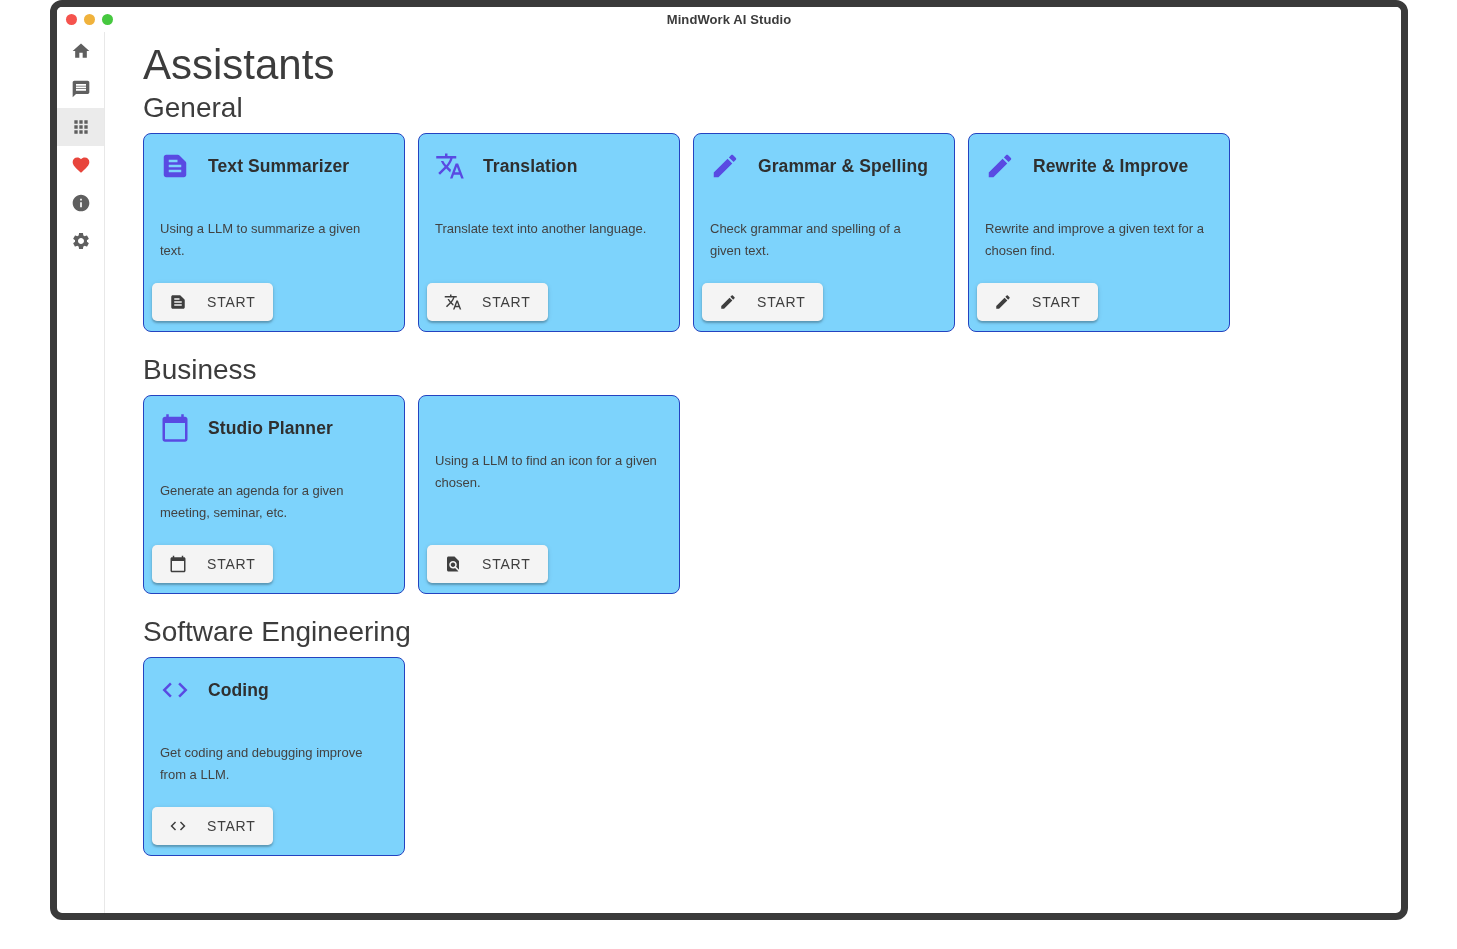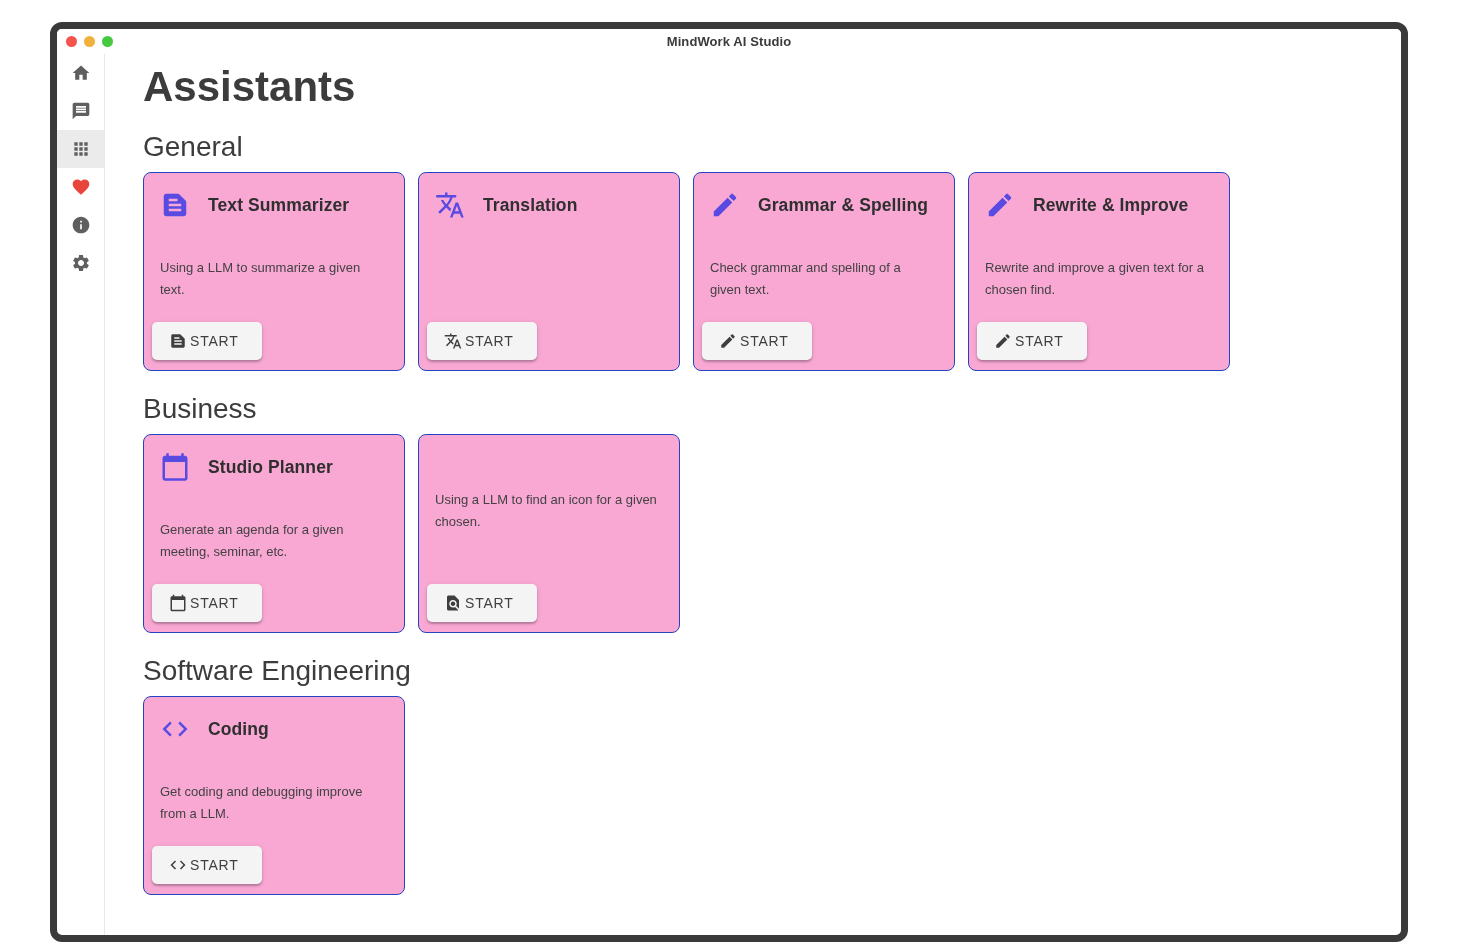--- a/index.html
+++ b/index.html
@@ -1,20 +1,20 @@
 <!DOCTYPE html>
 <html><head>
 <meta charset="utf-8">
 <style>
   * { margin: 0; padding: 0; box-sizing: border-box; }
   html, body { width: 1457px; height: 949px; background: #ffffff; overflow: hidden; }
   body { font-family: "Liberation Sans", "DejaVu Sans", sans-serif; color: #3d3d3d; }
 
   .window {
-    position: absolute; left: 50px; top: 22px;
+    position: absolute; left: 50px; top: 0;
     width: 1358px; height: 920px;
     background: #ffffff;
     border: 7px solid #3a3a3a;
     border-radius: 12px;
     overflow: hidden;
   }
 
   
   .titlebar {
     position: relative; height: 25px;
@@ -45,53 +45,53 @@
   }
   .sidebar-item.selected { background: #ebebeb; }
   .sidebar-item svg { width: 20px; height: 20px; fill: #5f5f5f; }
   .sidebar-item svg.heart { fill: #e8453c; }
 
   .content {
     flex: 1; padding: 8px 20px 0 38px; overflow: hidden;
   }
 
   .page-title {
-    font-size: 42px; font-weight: 700; color: #3c3c3c;
+    font-size: 42px; font-weight: 400; color: #3c3c3c;
     line-height: 1.2; 
   }
   .section-title {
     font-size: 28px; font-weight: 400; color: #3c3c3c;
     line-height: 1.25; margin-bottom: 8px;
   }
-  .section { margin-bottom: 0; margin-top: 17px; }
+  .section { margin-bottom: 0; }
   .section + .section { margin-top: 20px; }
 
   .cards-row { display: flex; gap: 13px; }
 
   .card {
     width: 262px; height: 199px;
     border: 1.5px solid #2443c0;
     border-radius: 8px;
-    background: #f9a8d4;
+    background: #7dd3fc;
     position: relative;
     padding: 17px 16px;
   }
   .card-header { display: flex; align-items: center; gap: 18px; }
   .card-icon { width: 30px; height: 30px; flex: 0 0 30px; }
   .card-icon svg { width: 30px; height: 30px; fill: #594AE2; }
   .card-title { font-size: 17.5px; font-weight: 700; color: #2f2f2f; letter-spacing: 0.1px; }
   .card-desc {
     margin-top: 37px;
     font-size: 13px; color: #424242; line-height: 22px;
     padding-right: 4px;
   }
   .start-button {
     position: absolute; left: 8px; bottom: 10px;
     height: 38px; min-width: 110px;
-    display: inline-flex; align-items: center; gap: 3px;
+    display: inline-flex; align-items: center; gap: 20px;
     padding: 0 17px;
     background: #f4f4f4;
     border: none; border-radius: 5px;
     box-shadow: 0 2px 2px rgba(0,0,0,0.22), 0 1px 5px rgba(0,0,0,0.12);
     cursor: pointer;
     font-family: "Liberation Sans", "DejaVu Sans", sans-serif;
     font-size: 14px; font-weight: 500; letter-spacing: 0.8px; color: #3e3e3e;
   }
   .start-button svg { width: 18px; height: 18px; fill: #3e3e3e; }
 </style>
@@ -188,20 +188,21 @@
 
           <div class="card">
             <div class="card-header">
               <span class="card-icon">
                 <svg viewBox="0 0 24 24">
                     <use href="#p-translate"></use>
                   </svg>
               </span>
               <span class="card-title">Translation</span>
             </div>
+            <p class="card-desc">Translate text into another language.</p>
             <button class="start-button">
               <svg viewBox="0 0 24 24">
                   <use href="#p-translate"></use>
                 </svg>
               <span>START</span>
             </button>
           </div>
 
           <div class="card">
             <div class="card-header">

